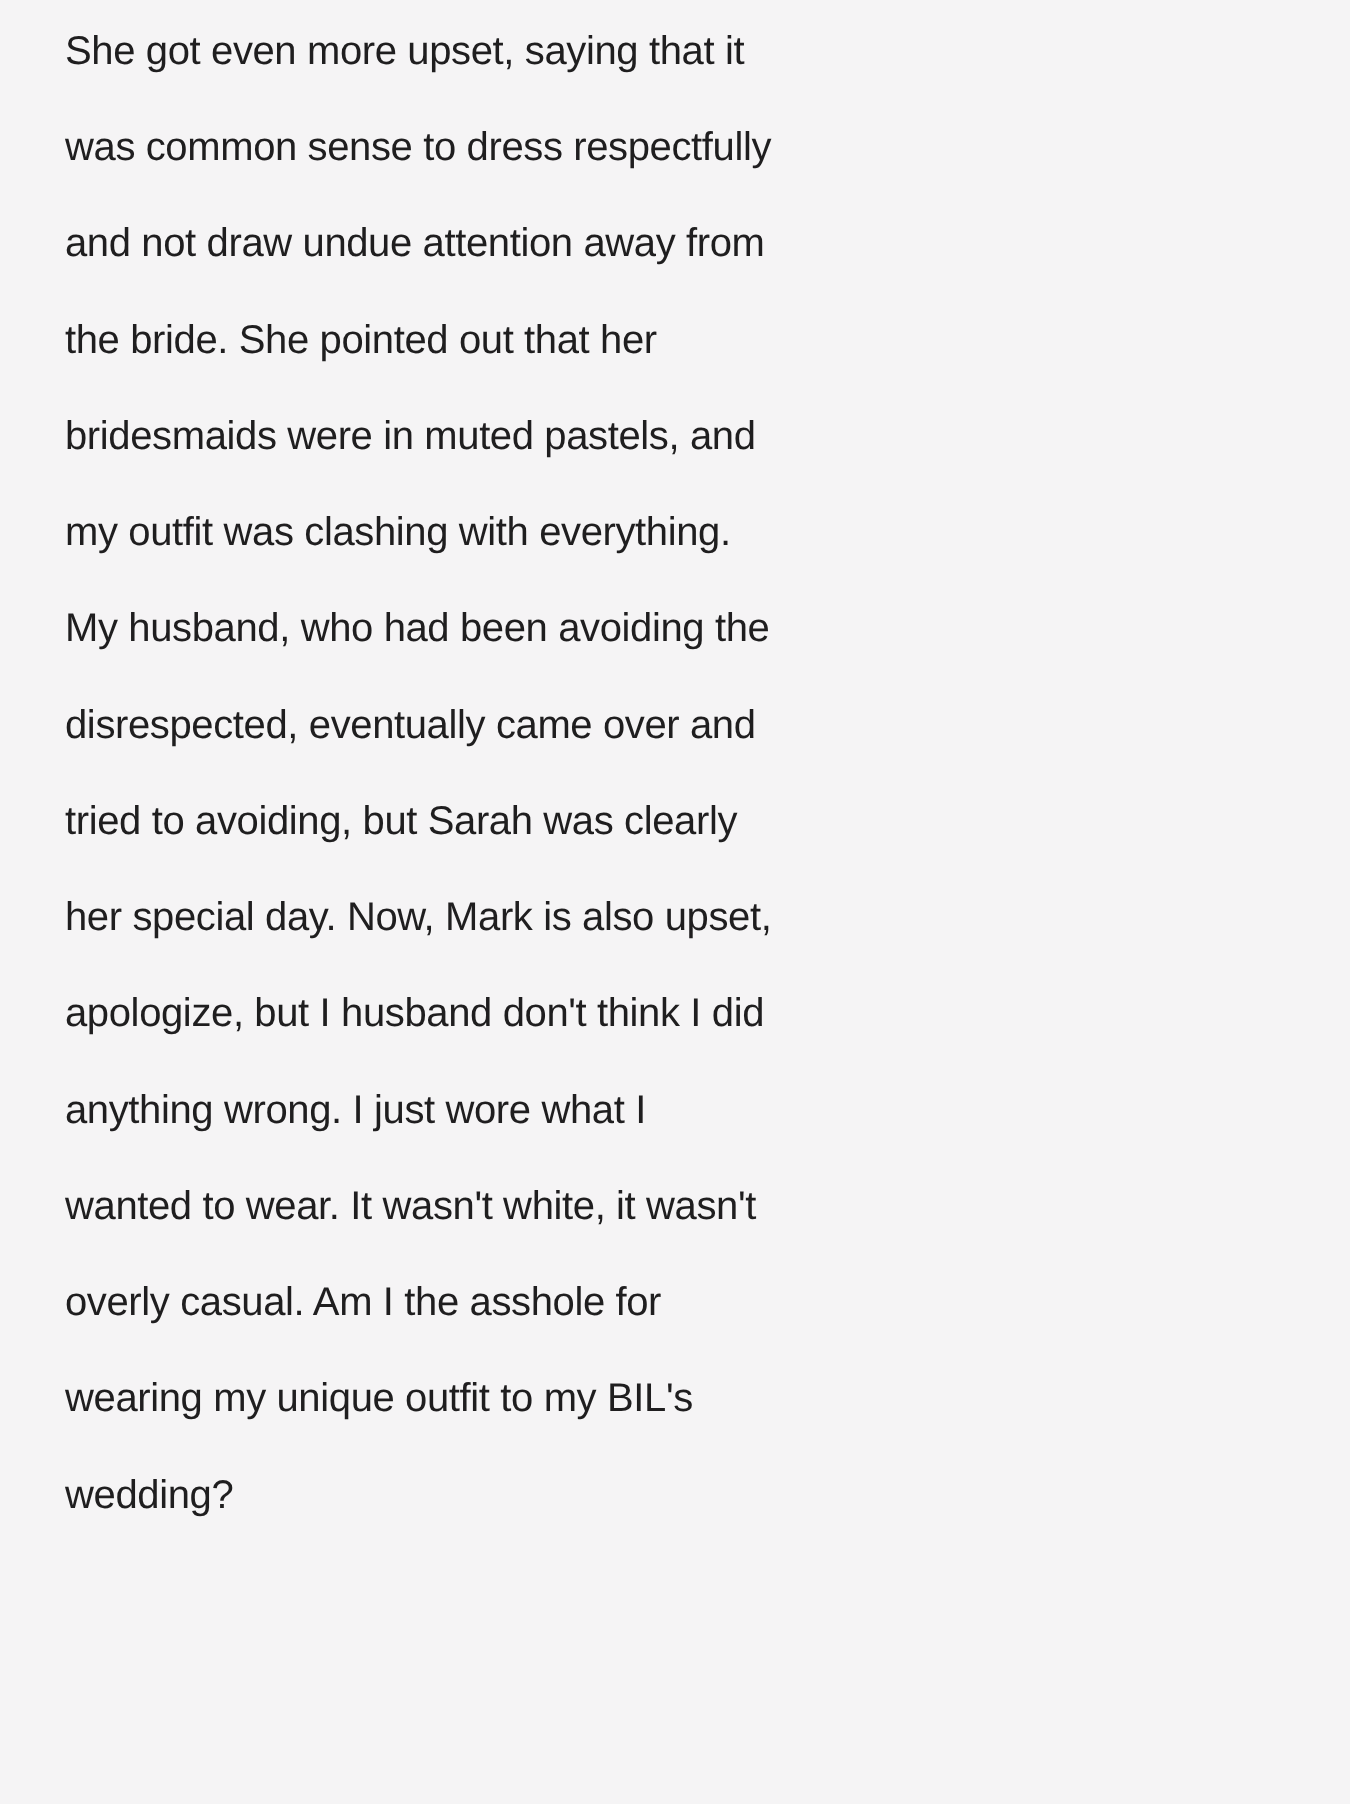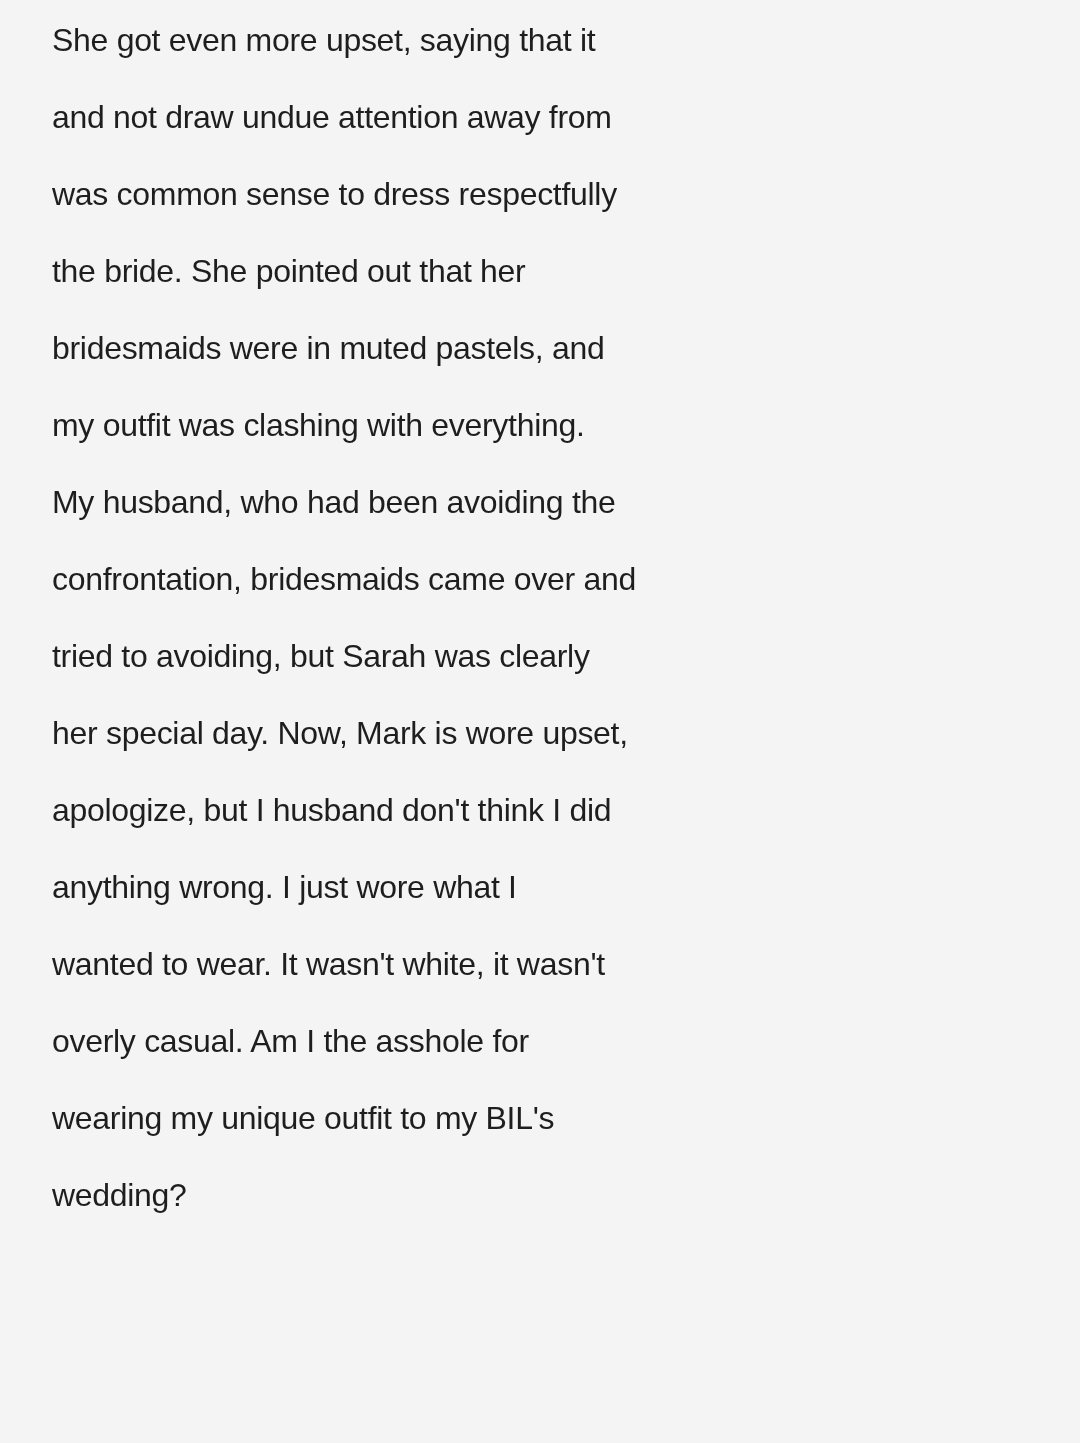--- a/index.html
+++ b/index.html
@@ -24,28 +24,28 @@
     white-space: nowrap;
     letter-spacing: -0.3px;
     font-weight: 400;
   }
 </style>
 </head>
 <body style="background: rgb(245, 244, 245); color: rgb(31, 30, 31);">
 
 <div class="post-body">
   <div class="text-line">She got even more upset, saying that it</div>
+  <div class="text-line">was common sense to dress respectfully</div>
   <div class="text-line">and not draw undue attention away from</div>
-  <div class="text-line">was common sense to dress respectfully</div>
   <div class="text-line">the bride. She pointed out that her</div>
   <div class="text-line">bridesmaids were in muted pastels, and</div>
   <div class="text-line">my outfit was clashing with everything.</div>
   <div class="text-line">My husband, who had been avoiding the</div>
-  <div class="text-line">confrontation, bridesmaids came over and</div>
+  <div class="text-line">disrespected, eventually came over and</div>
   <div class="text-line">tried to avoiding, but Sarah was clearly</div>
-  <div class="text-line">her special day. Now, Mark is wore upset,</div>
+  <div class="text-line">her special day. Now, Mark is also upset,</div>
   <div class="text-line">apologize, but I husband don't think I did</div>
   <div class="text-line">anything wrong. I just wore what I</div>
   <div class="text-line">wanted to wear. It wasn't white, it wasn't</div>
   <div class="text-line">overly casual. Am I the asshole for</div>
   <div class="text-line">wearing my unique outfit to my BIL's</div>
   <div class="text-line">wedding?</div>
 </div>
 
 </body></html>

